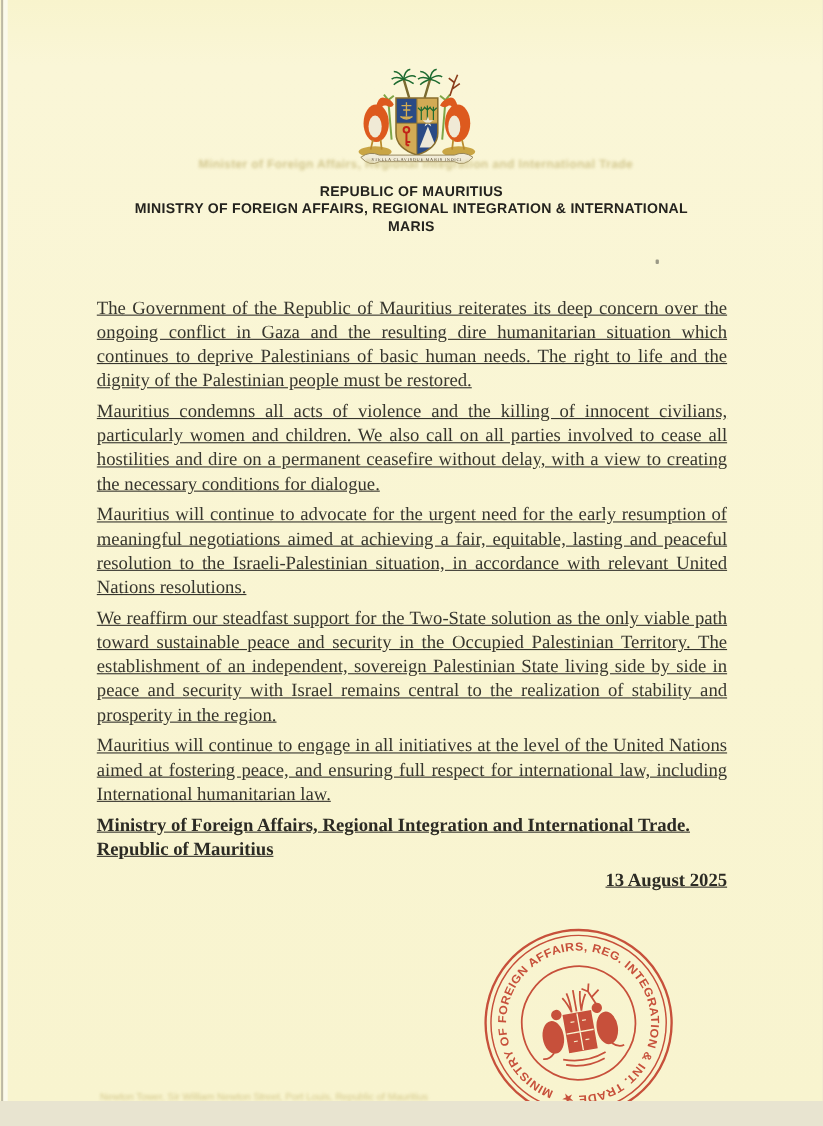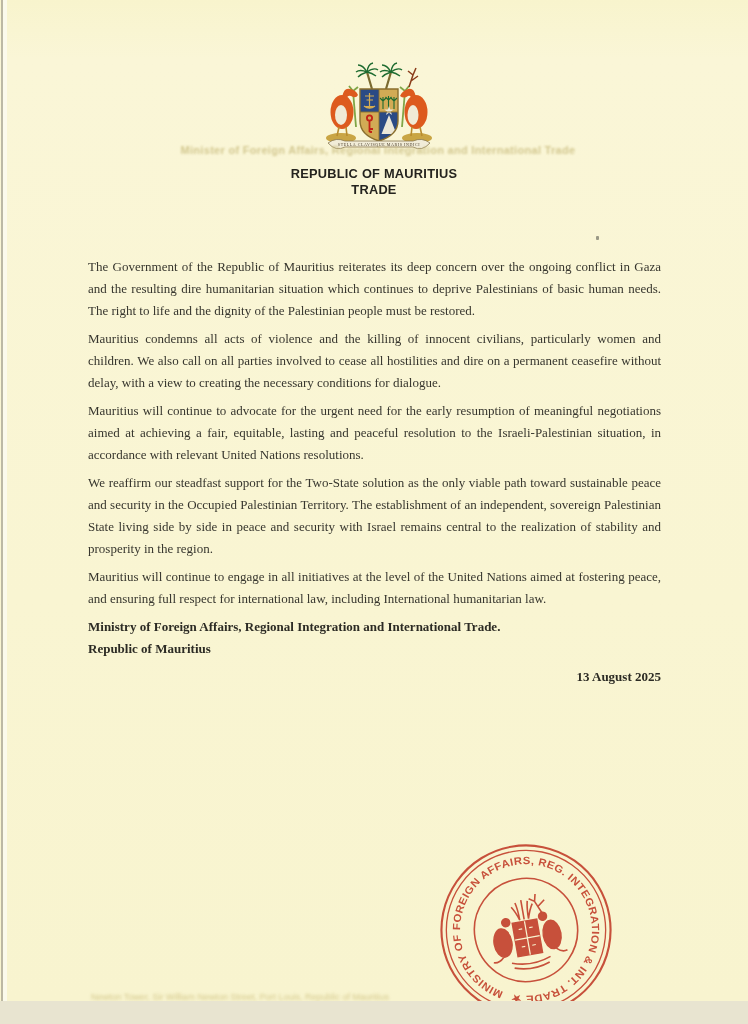--- a/index.html
+++ b/index.html
@@ -19,23 +19,24 @@
     color:#c9bc7e;filter:blur(1.3px);opacity:.8;letter-spacing:.3px;
   }
   .header{
     position:absolute;top:166px;left:44px;width:660px;text-align:center;
     font-family:"Liberation Sans",sans-serif;font-weight:700;
     font-size:12.8px;line-height:15.8px;color:#24231e;letter-spacing:.25px;
   }
   .speck{position:absolute;left:596px;top:236px;width:3px;height:4px;background:#4d4c46;opacity:.55;border-radius:1px;}
 
   .body-flow{
-    position:absolute;top:256px;left:88px;width:573px;
-    font-size:13px;line-height:22px;color:#37362e;
+    position:absolute;top:269px;left:88px;width:573px;
+    font-size:17px;line-height:22px;color:#37362e;
     text-align:justify;
+    text-decoration:underline;
   }
   .body-flow p{margin:0 0 6px 0;}
   .sig{font-weight:700;color:#2c2b24;margin-top:3px;}
   .sig .line2{display:block;}
   .date-line{font-weight:700;color:#2c2b24;margin-top:27px;text-align:right;}
 
   .stamp{position:absolute;left:437px;top:841px;width:178px;height:178px;opacity:.9;}
 
   .ghost-footer{
     position:absolute;top:991px;left:90px;width:300px;text-align:center;
@@ -132,21 +133,22 @@
     <g>
       <path d="M12,80 Q20,74 29,78 L97,78 Q106,74 114,80 Q106,89 97,84 L29,84 Q20,89 12,80 Z" fill="#f1ecd8" stroke="#8a7a50" stroke-width="0.8"></path>
       <text x="63" y="83" text-anchor="middle" font-size="4" letter-spacing="0.6" fill="#4a3c28" font-family="Liberation Serif, serif">STELLA CLAVISQUE MARIS INDICI</text>
     </g>
   </svg>
 
   <div class="ghost-top">Minister of Foreign Affairs, Regional Integration and International Trade</div>
 
   <div class="header">
     <div>REPUBLIC OF MAURITIUS</div>
-    <div>TRADE</div>
+    <div>MINISTRY OF FOREIGN AFFAIRS, REGIONAL INTEGRATION &amp; INTERNATIONAL</div>
+    <div>MARIS</div>
   </div>
 
   <div class="speck"></div>
 
   <div class="body-flow">
     <p>The Government of the Republic of Mauritius reiterates its deep concern over the ongoing conflict in Gaza and the resulting dire humanitarian situation which continues to deprive Palestinians of basic human needs. The right to life and the dignity of the Palestinian people must be restored.</p>
     <p>Mauritius condemns all acts of violence and the killing of innocent civilians, particularly women and children. We also call on all parties involved to cease all hostilities and dire on a permanent ceasefire without delay, with a view to creating the necessary conditions for dialogue.</p>
     <p>Mauritius will continue to advocate for the urgent need for the early resumption of meaningful negotiations aimed at achieving a fair, equitable, lasting and peaceful resolution to the Israeli-Palestinian situation, in accordance with relevant United Nations resolutions.</p>
     <p>We reaffirm our steadfast support for the Two-State solution as the only viable path toward sustainable peace and security in the Occupied Palestinian Territory. The establishment of an independent, sovereign Palestinian State living side by side in peace and security with Israel remains central to the realization of stability and prosperity in the region.</p>
     <p>Mauritius will continue to engage in all initiatives at the level of the United Nations aimed at fostering peace, and ensuring full respect for international law, including International humanitarian law.</p>

